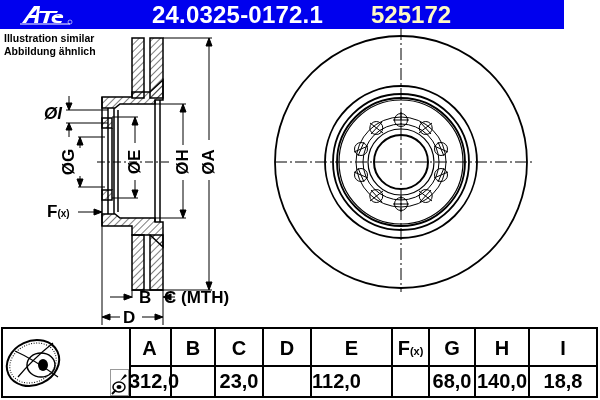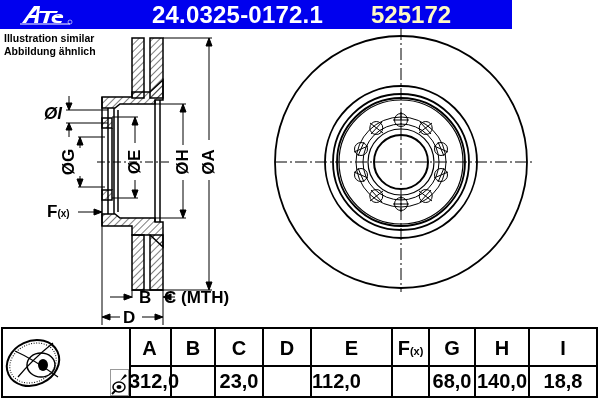--- a/index.html
+++ b/index.html
@@ -1,17 +1,17 @@
 <!DOCTYPE html>
 <html><head>
 <meta charset="utf-8">
 <style>
   html, body { margin:0; padding:0; background:#ffffff; }
   body { width:600px; height:400px; position:relative; overflow:hidden; font-family:"Liberation Sans", sans-serif; }
-  .header { position:absolute; left:0; top:0; width:512px; height:29px; background:#0000ee; }
+  .header { position:absolute; left:0; top:0; width:564px; height:29px; background:#0000ee; }
   .logo { position:absolute; left:18px; top:3px; width:60px; height:22px; }
   .part-number { position:absolute; left:152px; top:1px; color:#fff; font-weight:bold; font-size:24px; line-height:27px; letter-spacing:0.2px; }
   .ref-number { position:absolute; left:371px; top:1px; color:#fef9c3; font-weight:bold; font-size:24px; line-height:27px; }
   .note { position:absolute; left:4px; top:32px; font-size:10.5px; font-weight:bold; line-height:13px; color:#000; }
   .drawing { position:absolute; left:0; top:0; }
   .spec-table { position:absolute; left:1px; top:327px; width:597px; height:71px; border:2px solid #000; box-sizing:border-box; }
   .thumb-cell { position:absolute; left:0; top:0; width:126px; height:67px; border-right:2px solid #000; }
   .col { position:absolute; top:0; height:67px; border-right:2px solid #000; box-sizing:border-box; }
   .col:last-child { border-right:none; }
   .col .hd { position:absolute; left:0; right:0; top:0; height:36px; border-bottom:2px solid #000; text-align:center; font-weight:bold; font-size:20px; line-height:38px; }

